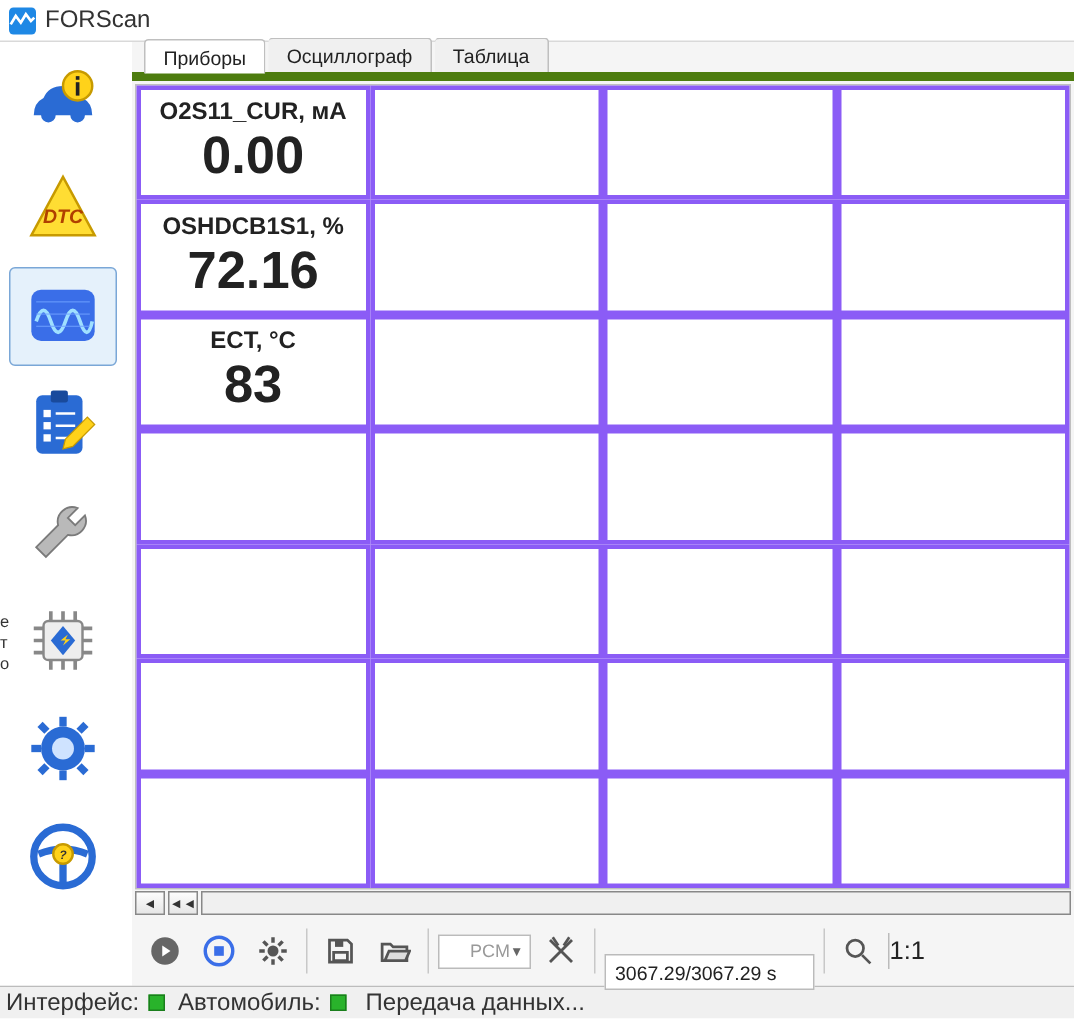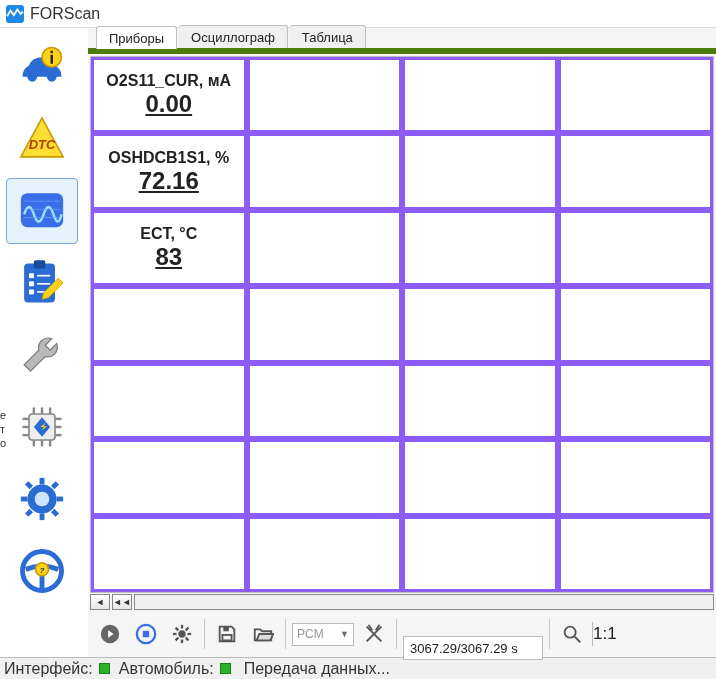--- a/index.html
+++ b/index.html
@@ -108,23 +108,22 @@
     align-items: center; justify-content: center;
     overflow: hidden;
   }
   .cell .label {
     font-weight: 700;
     font-size: 16px;
     text-align: center;
   }
   .cell .value {
     font-weight: 800;
-    font-size: 24px;
+    font-size: 35px;
     line-height: 1.15;
-    text-decoration: underline;
   }
 
   
   .scroll-strip {
     height: 18px;
     margin: 0 2px;
     display: flex; align-items: center;
     gap:2px;
   }
   .scroll-btn {
@@ -160,21 +159,21 @@
     width:1px; height:30px; background:#c8c8c8; margin:0 2px;
   }
   .combo {
     height: 23px; width: 62px;
     border: 1px solid #bbb;
     background: #fff;
     font-size: 12px;
     display:flex;align-items:center;
     padding:0 4px;
     color:#999;
-    justify-content:space-between;
+    justify-content:flex-end;
   }
   .combo .dd { font-size:9px; color:#666; }
   .time-box {
     height: 24px; width: 140px;
     border: 1px solid #bbb;
     background: #fff;
     font-size: 13px;
     display:flex;align-items:center;
     padding:0 6px;
     margin-top:28px;

